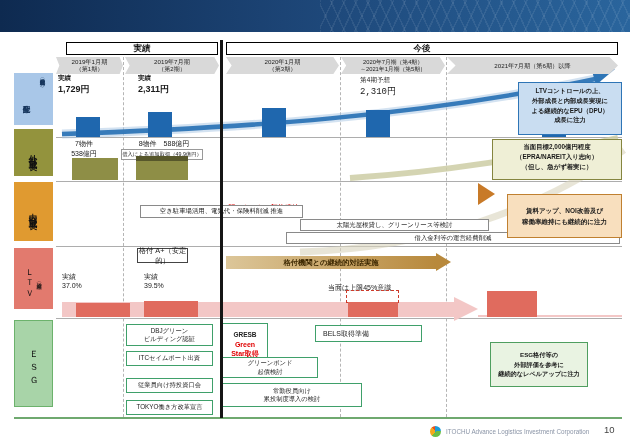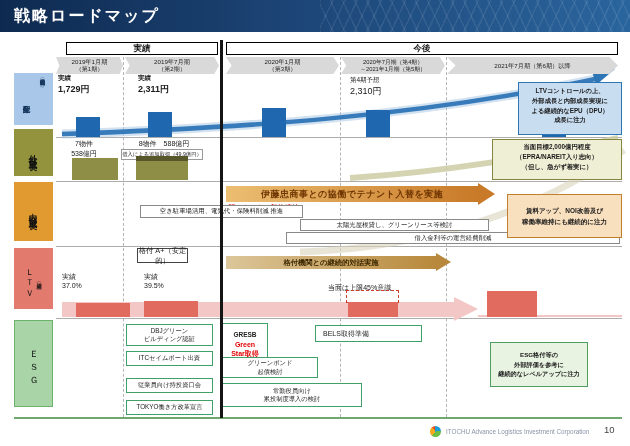--- a/index.html
+++ b/index.html
@@ -93,21 +93,20 @@
   .footer-text { font-size:6.3px; color:#8A94A6; z-index:2; }
   .pageno { font-size:9.5px; color:#444; z-index:2; }
 </style>
 </head>
 <body>
 
 <div id="slide">
 
   <div class="abs titlebar">
     <div class="pattern"></div>
-    <div class="ttl">戦略ロードマップ</div>
   </div>
 
   <svg class="abs" style="left:0;top:0;width:630px;height:446px;z-index:1;">
     <path d="M 300,252 C 430,248 540,210 624,150" fill="none" stroke="#D8D4BC" stroke-width="7" opacity="0.6"></path>
     <path d="M 350,178 C 440,172 540,157 618,138" fill="none" stroke="#CDCDA5" stroke-width="6" opacity="0.85"></path>
     <path d="M 62,134 C 240,128 420,117 600,78" fill="none" stroke="#A8C6E3" stroke-width="9" opacity="0.5"></path>
     <path d="M 62,134 C 240,128 420,117 600,78" fill="none" stroke="#2E75B6" stroke-width="4.5" opacity="0.95"></path>
     <polygon points="596,85 615,69 592,71" fill="#2E75B6"></polygon>
   </svg>
 
@@ -154,21 +153,21 @@
   </div>
 
   <div class="abs valgroup bold" style="left:58px;top:74px;width:58px;">
     <span class="tag">実績</span>
     <span class="val">1,729円</span>
   </div>
   <div class="abs valgroup bold" style="left:138px;top:74px;width:62px;">
     <span class="tag">実績</span>
     <span class="val">2,311円</span>
   </div>
-  <div class="abs valgroup" style="left:350px;top:76px;width:60px;">
+  <div class="abs valgroup" style="left:360px;top:76px;width:60px;font-family:Liberation Mono, monospace;">
     <span class="tag">第4期予想</span>
     <span class="val">2,310円</span>
   </div>
 
   <div class="abs bar-blue" style="left:76px;top:117px;height:20px;"></div>
   <div class="abs bar-blue" style="left:148px;top:112px;height:25px;"></div>
   <div class="abs bar-blue" style="left:262px;top:108px;height:29px;"></div>
   <div class="abs bar-blue" style="left:366px;top:110px;height:27px;"></div>
   <div class="abs bar-blue" style="left:542px;top:104px;height:33px;"></div>
 
@@ -191,21 +190,20 @@
   <div class="abs bar-olive" style="left:136px;top:161px;width:52px;height:19px;"></div>
 
   <div class="abs callout co-olive pre" style="left:492px;top:139px;width:130px;height:41px;text-align:center;">当面目標2,000億円程度
 （EPRA/NAREIT入り志向）
 （但し、急がず着実に）</div>
 
   <div class="abs rowlabel" style="left:14px;top:182px;height:59px;background:#E09A30;color:#111;">
     <span class="vtext lab-main">内部成長</span>
   </div>
 
-  <div class="abs arrowA-body" style="left:226px;top:186px;width:252px;height:16px;">伊藤忠商事との協働でテナント入替を実施</div>
   <div class="abs arrowA-head" style="left:478px;top:183px;"></div>
   <div class="abs redtext" style="left:228px;top:203px;">新テナントと契約締結</div>
 
   <div class="abs planbox ctr" style="left:140px;top:205px;width:163px;height:13px;">空き駐車場活用、電気代・保険料削減 推進</div>
   <div class="abs planbox ctr" style="left:300px;top:219px;width:189px;height:12px;">太陽光屋根貸し、グリーンリース等検討</div>
   <div class="abs planbox ctr" style="left:286px;top:232px;width:334px;height:12px;">借入金利等の運営経費削減</div>
 
   <div class="abs callout co-orange pre ctr" style="left:507px;top:194px;width:115px;height:44px;">賃料アップ、NOI改善及び
 稼働率維持にも継続的に注力</div>
 

